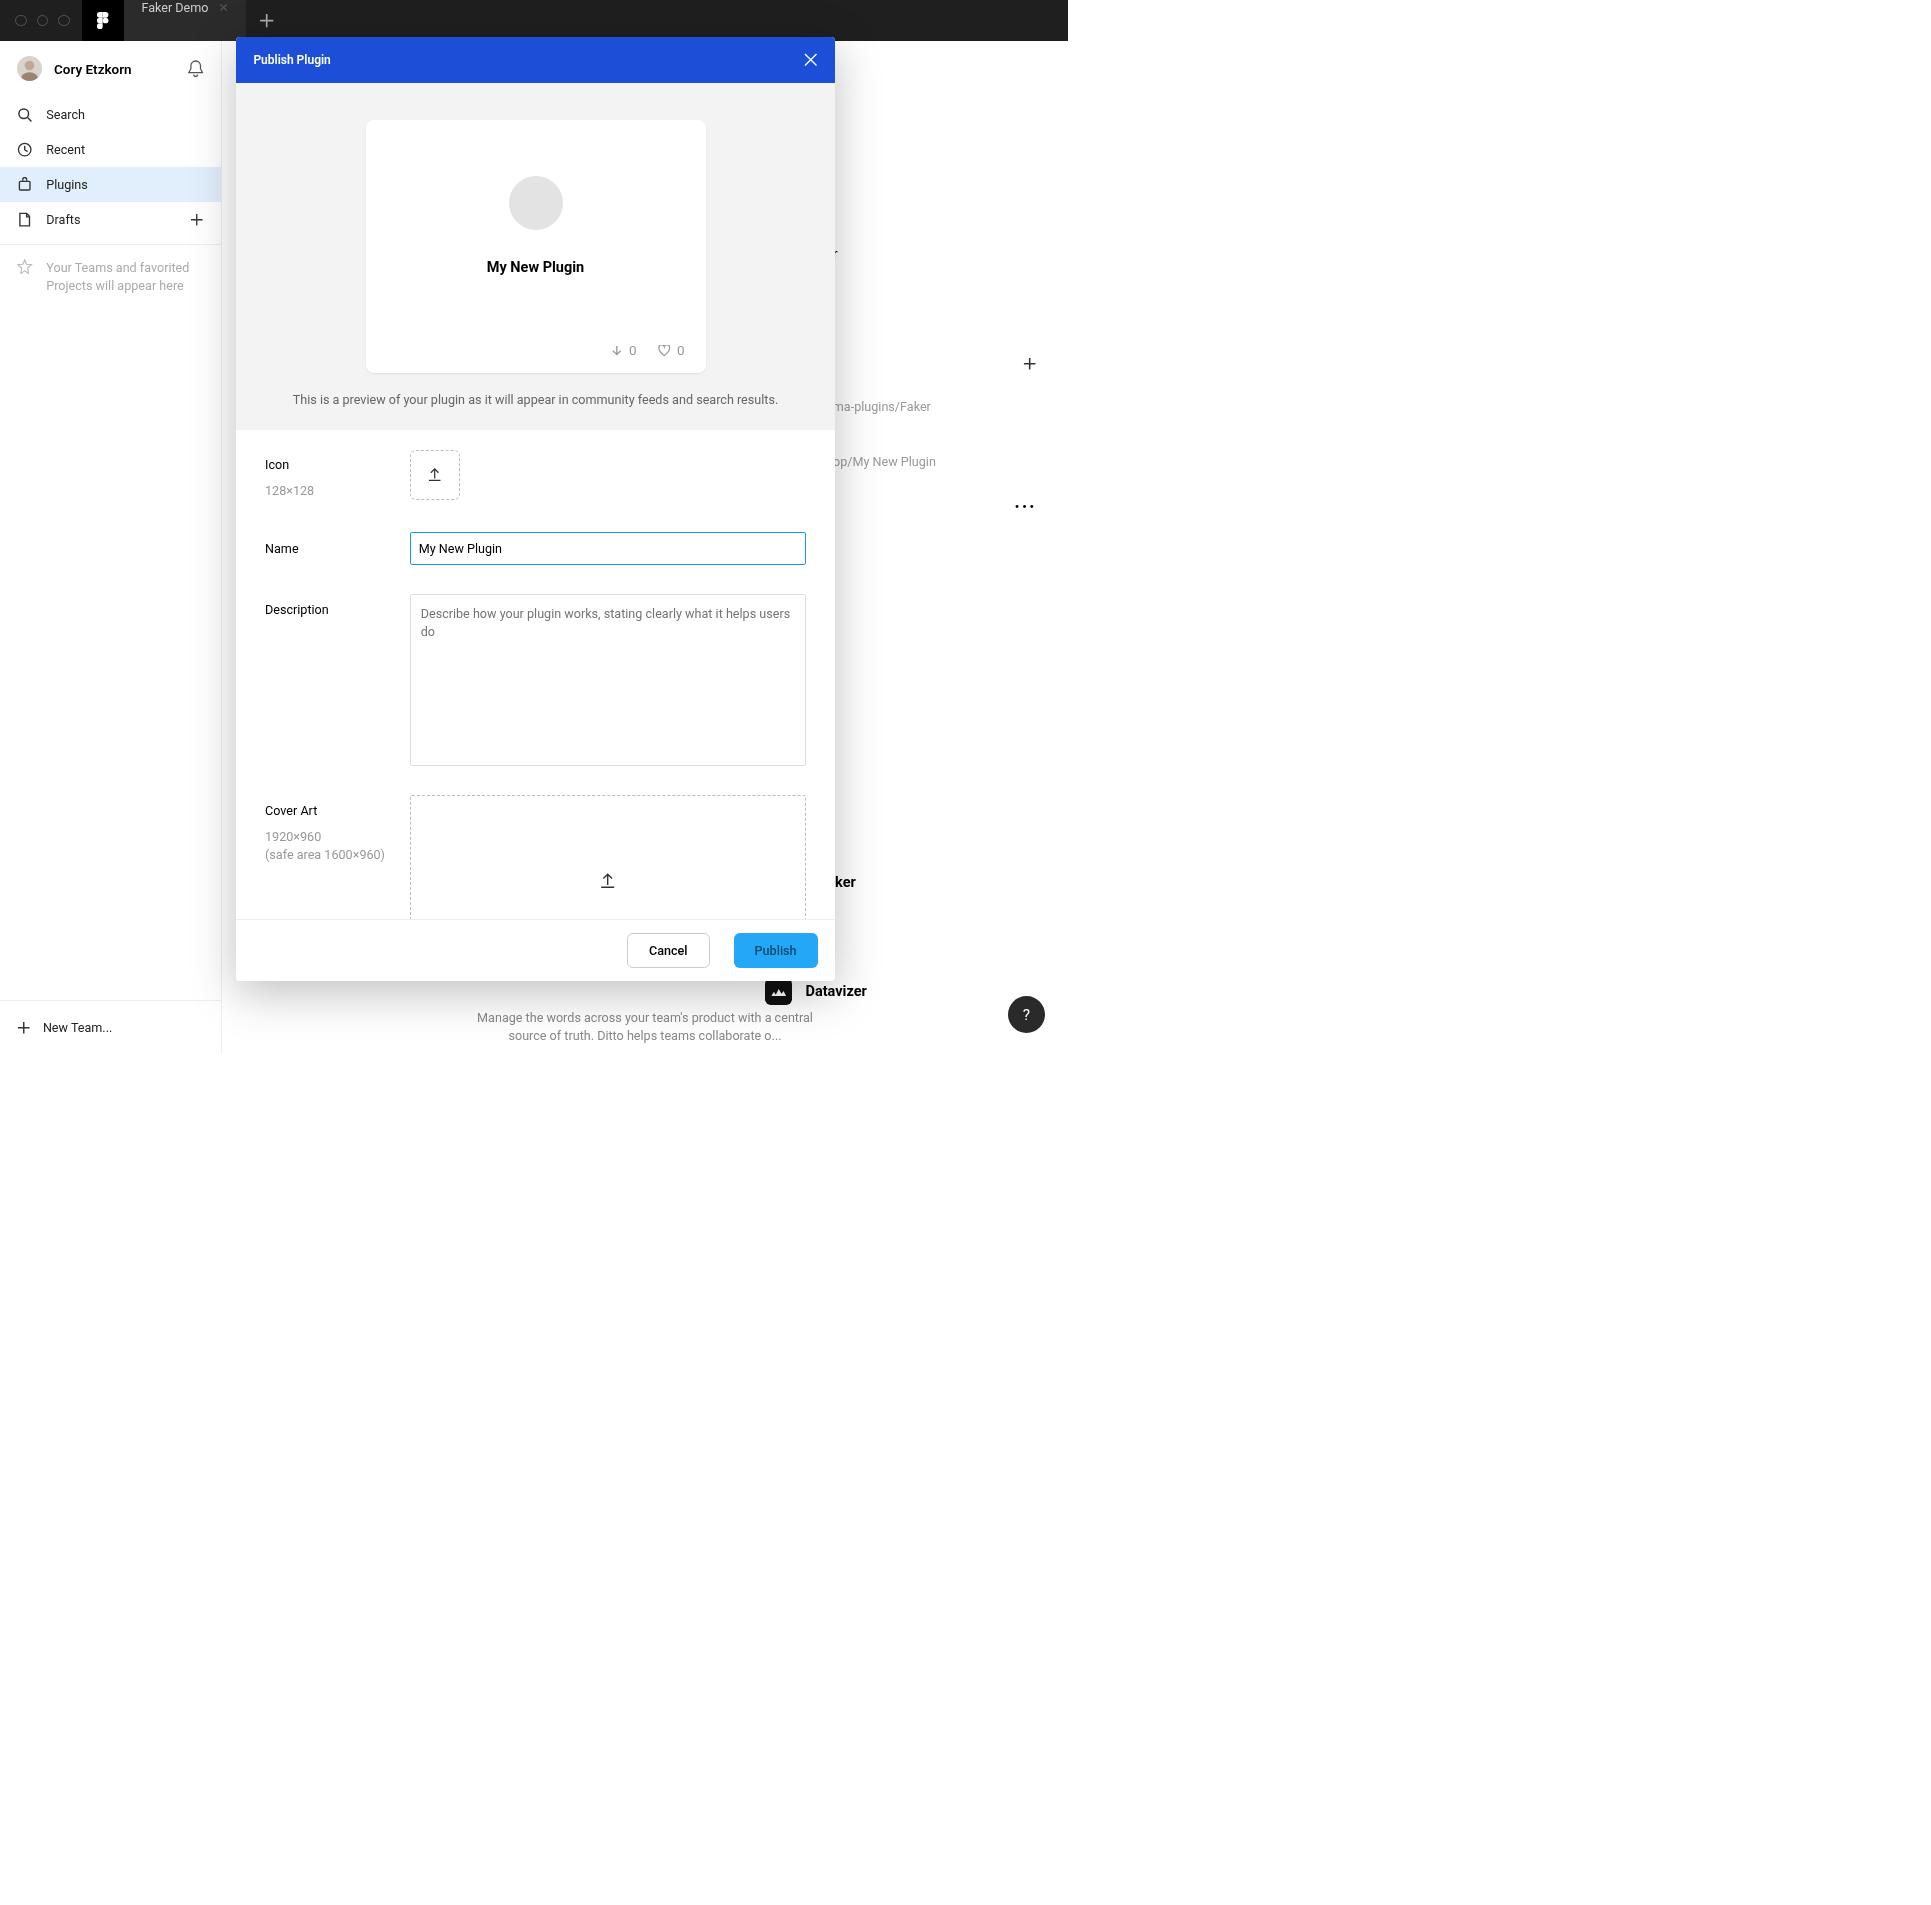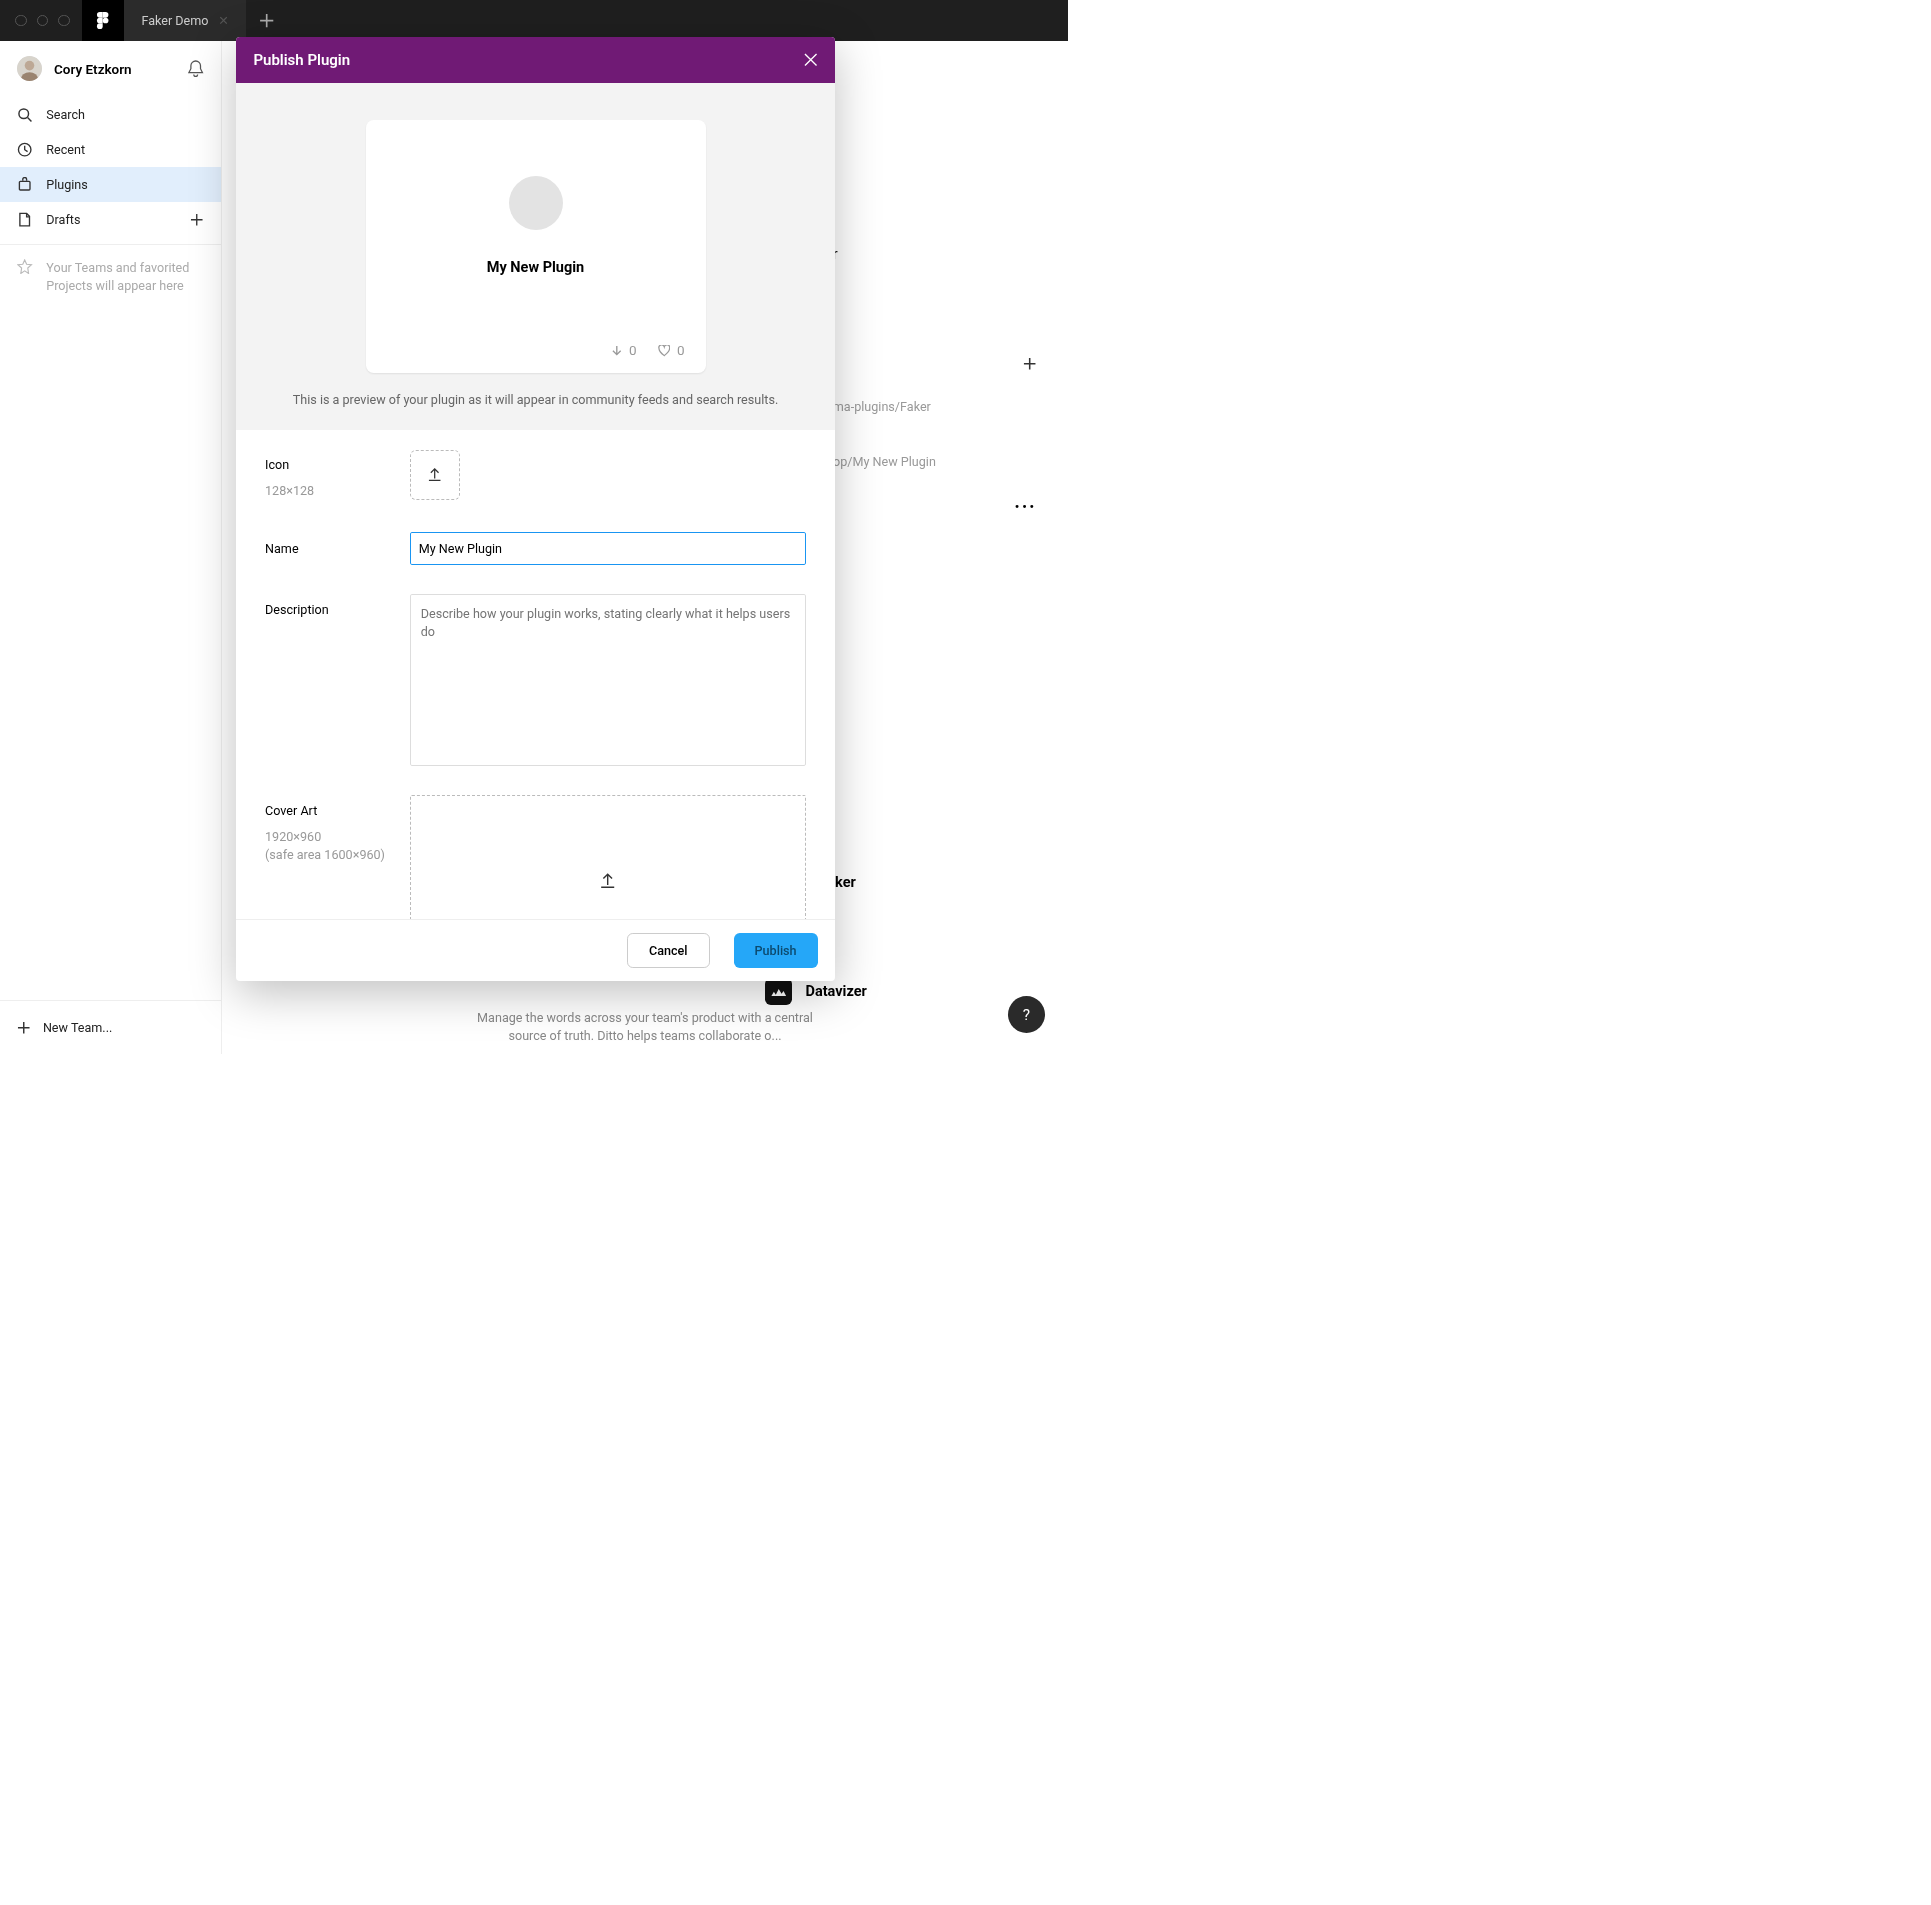--- a/index.html
+++ b/index.html
@@ -5,21 +5,21 @@
   * { box-sizing: border-box; margin: 0; padding: 0; font-family: -apple-system, BlinkMacSystemFont, "Segoe UI", Roboto, Helvetica, Arial, sans-serif; }
   body { background:#fff; color:#000; font-size:12.6px; overflow:hidden; }
   .window { width:1068px; height:1054px; position:relative; background:#fff; }
 
   
   .topbar { height:41px; background:#1f1f1f; display:flex; align-items:center; }
   .traffic { width:82px; height:41px; display:flex; align-items:center; gap:9.7px; padding-left:15.4px; }
   .dot { width:11.6px; height:11.6px; border-radius:50%; border:1px solid #555; }
   .logo-box { width:42px; height:41px; background:#000; display:flex; align-items:center; justify-content:center; }
   .tabs { display:flex; align-items:center; height:41px; flex:1; }
-  .tab { display:flex; align-items:center; gap:9.7px; background:#2b2b2b; height:41px; padding:0 17.4px; color:#bbb; font-size:12.6px; }
+  .tab { display:flex; align-items:flex-start; gap:9.7px; background:#2b2b2b; height:41px; padding:0 17.4px; color:#bbb; font-size:12.6px; }
   .tab .tx { color:#ccc; }
   .tab .close { color:#555; }
   .addtab { width:41px; height:41px; display:flex; align-items:center; justify-content:center; color:#bbb; }
 
   
   .sidebar { position:absolute; top:41px; left:0; width:222px; height:calc(100% - 41px); border-right:1px solid #eee; background:#fff; display:flex; flex-direction:column; }
   .user-row { display:flex; align-items:center; gap:11.6px; padding:15.4px 17.4px; }
   .avatar { width:25px; height:25px; border-radius:50%; background:#ddd; display:flex; align-items:center; justify-content:center; overflow:hidden; font-size:10.6px; color:#666; }
   .user-name { font-weight:600; font-size:13.5px; flex:1; }
   .bell { color:#555; }
@@ -36,21 +36,21 @@
   .item-row .iconbox { width:27px; height:27px; border-radius:5.8px; background:#111; display:flex; align-items:center; justify-content:center; color:#fff; font-size:12.6px; }
   .item-row.bold { font-weight:700; }
   .sub { color:#999; font-size:12.6px; margin-top:5.8px; }
   .sec-head { display:flex; align-items:center; gap:9.7px; margin:23px 0 7.7px; font-size:14.5px; font-weight:700; }
   .sec-head .plus-r { margin-left:auto; color:#444; }
   .globe-row { display:flex; align-items:center; margin:29px 0 9.7px; }
   .globe-row .dots { margin-left:auto; letter-spacing:2.9px; font-weight:700; }
 
   
   .modal { position:absolute; top:37px; left:236px; width:599px; height:944px; background:#fff; border-radius:3.9px; box-shadow:0 11.6px 46px rgba(0,0,0,0.25); overflow:hidden; display:flex; flex-direction:column; }
-  .modal-head { height:46px; background:#701a75; color:#fff; display:flex; align-items:center; padding:0 17.4px; font-weight:600; font-size:15px; }
+  .modal-head { height:46px; background:#1d4ed8; color:#fff; display:flex; align-items:center; padding:0 17.4px; font-weight:600; font-size:12px; }
   .modal-head .x { margin-left:auto; color:#fff; cursor:pointer; }
   .preview-zone { background:#f3f3f3; padding:37px 37px 23px; text-align:center; }
   .preview-card { width:340px; height:253px; background:#fff; border-radius:7.7px; margin:0 auto; position:relative; box-shadow:0 1px 1.9px rgba(0,0,0,0.08); }
   .preview-card .circle { width:54px; height:54px; border-radius:50%; background:#e3e3e3; position:absolute; top:56px; left:50%; transform:translateX(-50%); }
   .preview-card .pname { position:absolute; top:139px; left:0; right:0; text-align:center; font-weight:700; font-size:14.5px; }
   .preview-card .stats { position:absolute; bottom:15.4px; right:21px; display:flex; gap:21px; color:#999; font-size:13.5px; }
   .preview-hint { color:#666; font-size:12.6px; margin-top:19.3px; }
 
   .form { padding:19.3px 29px 0; flex:1; overflow:auto; }
   .form-row { display:flex; align-items:flex-start; margin-bottom:29px; }

